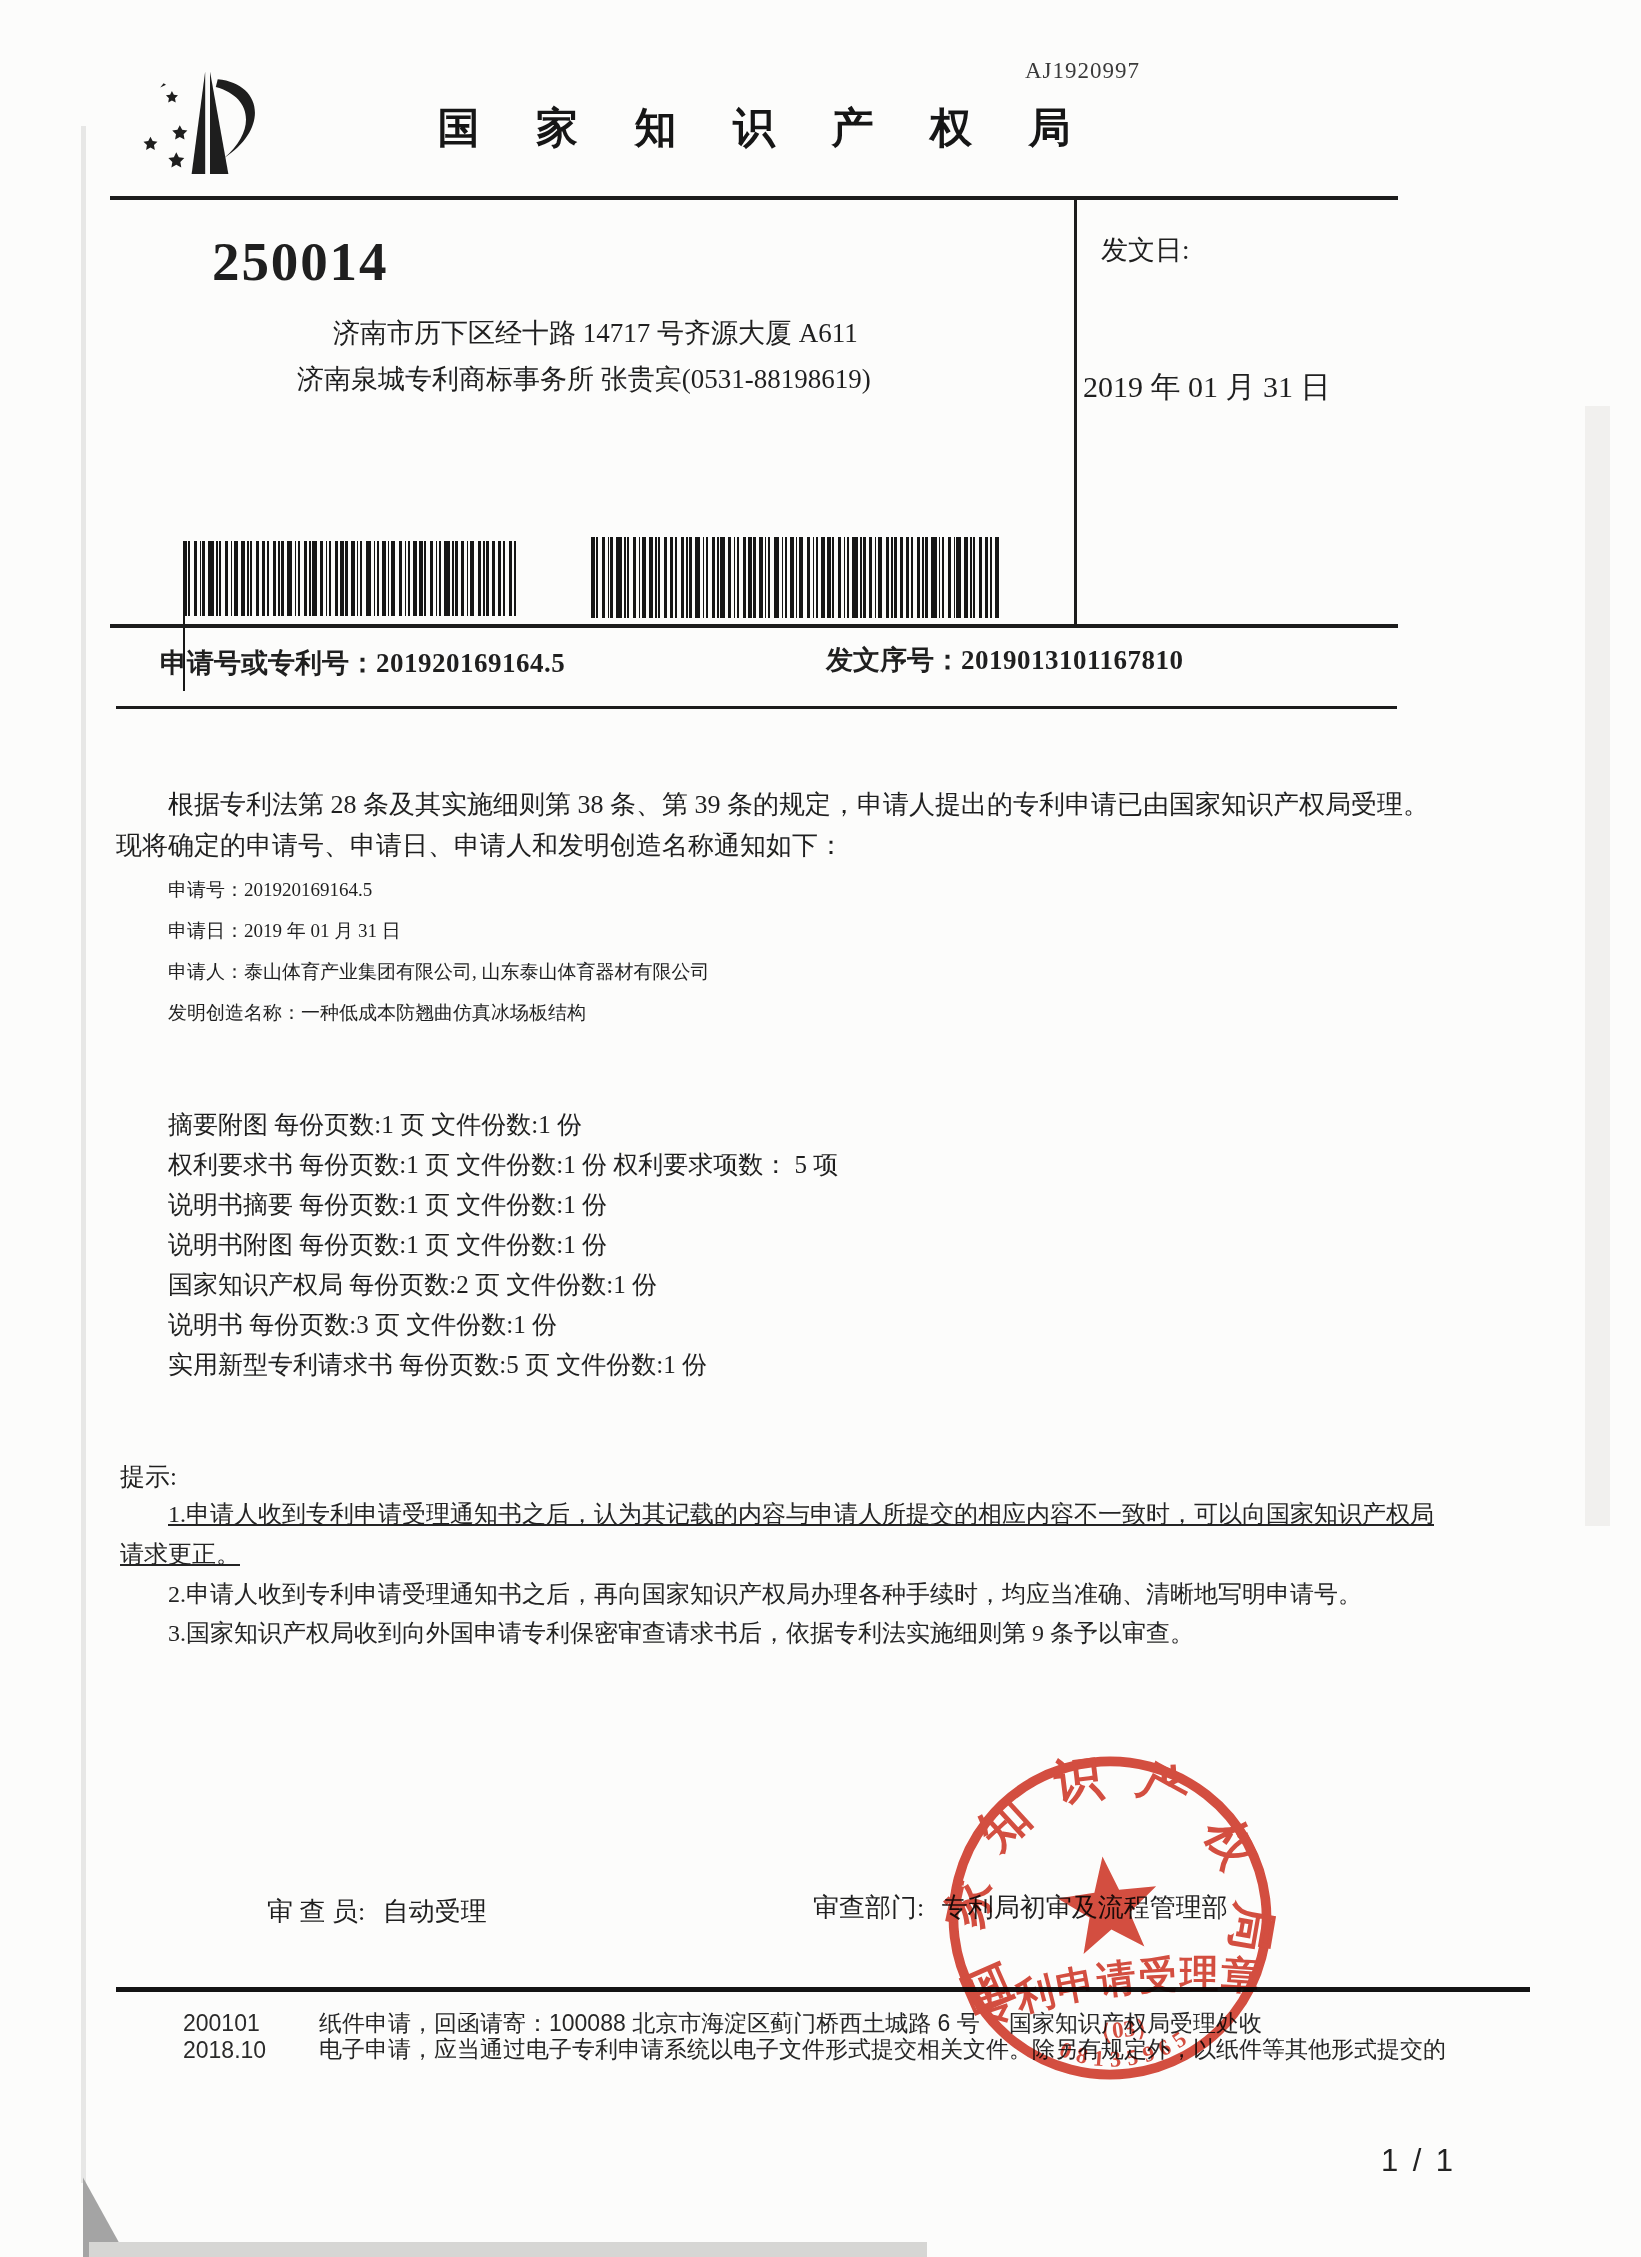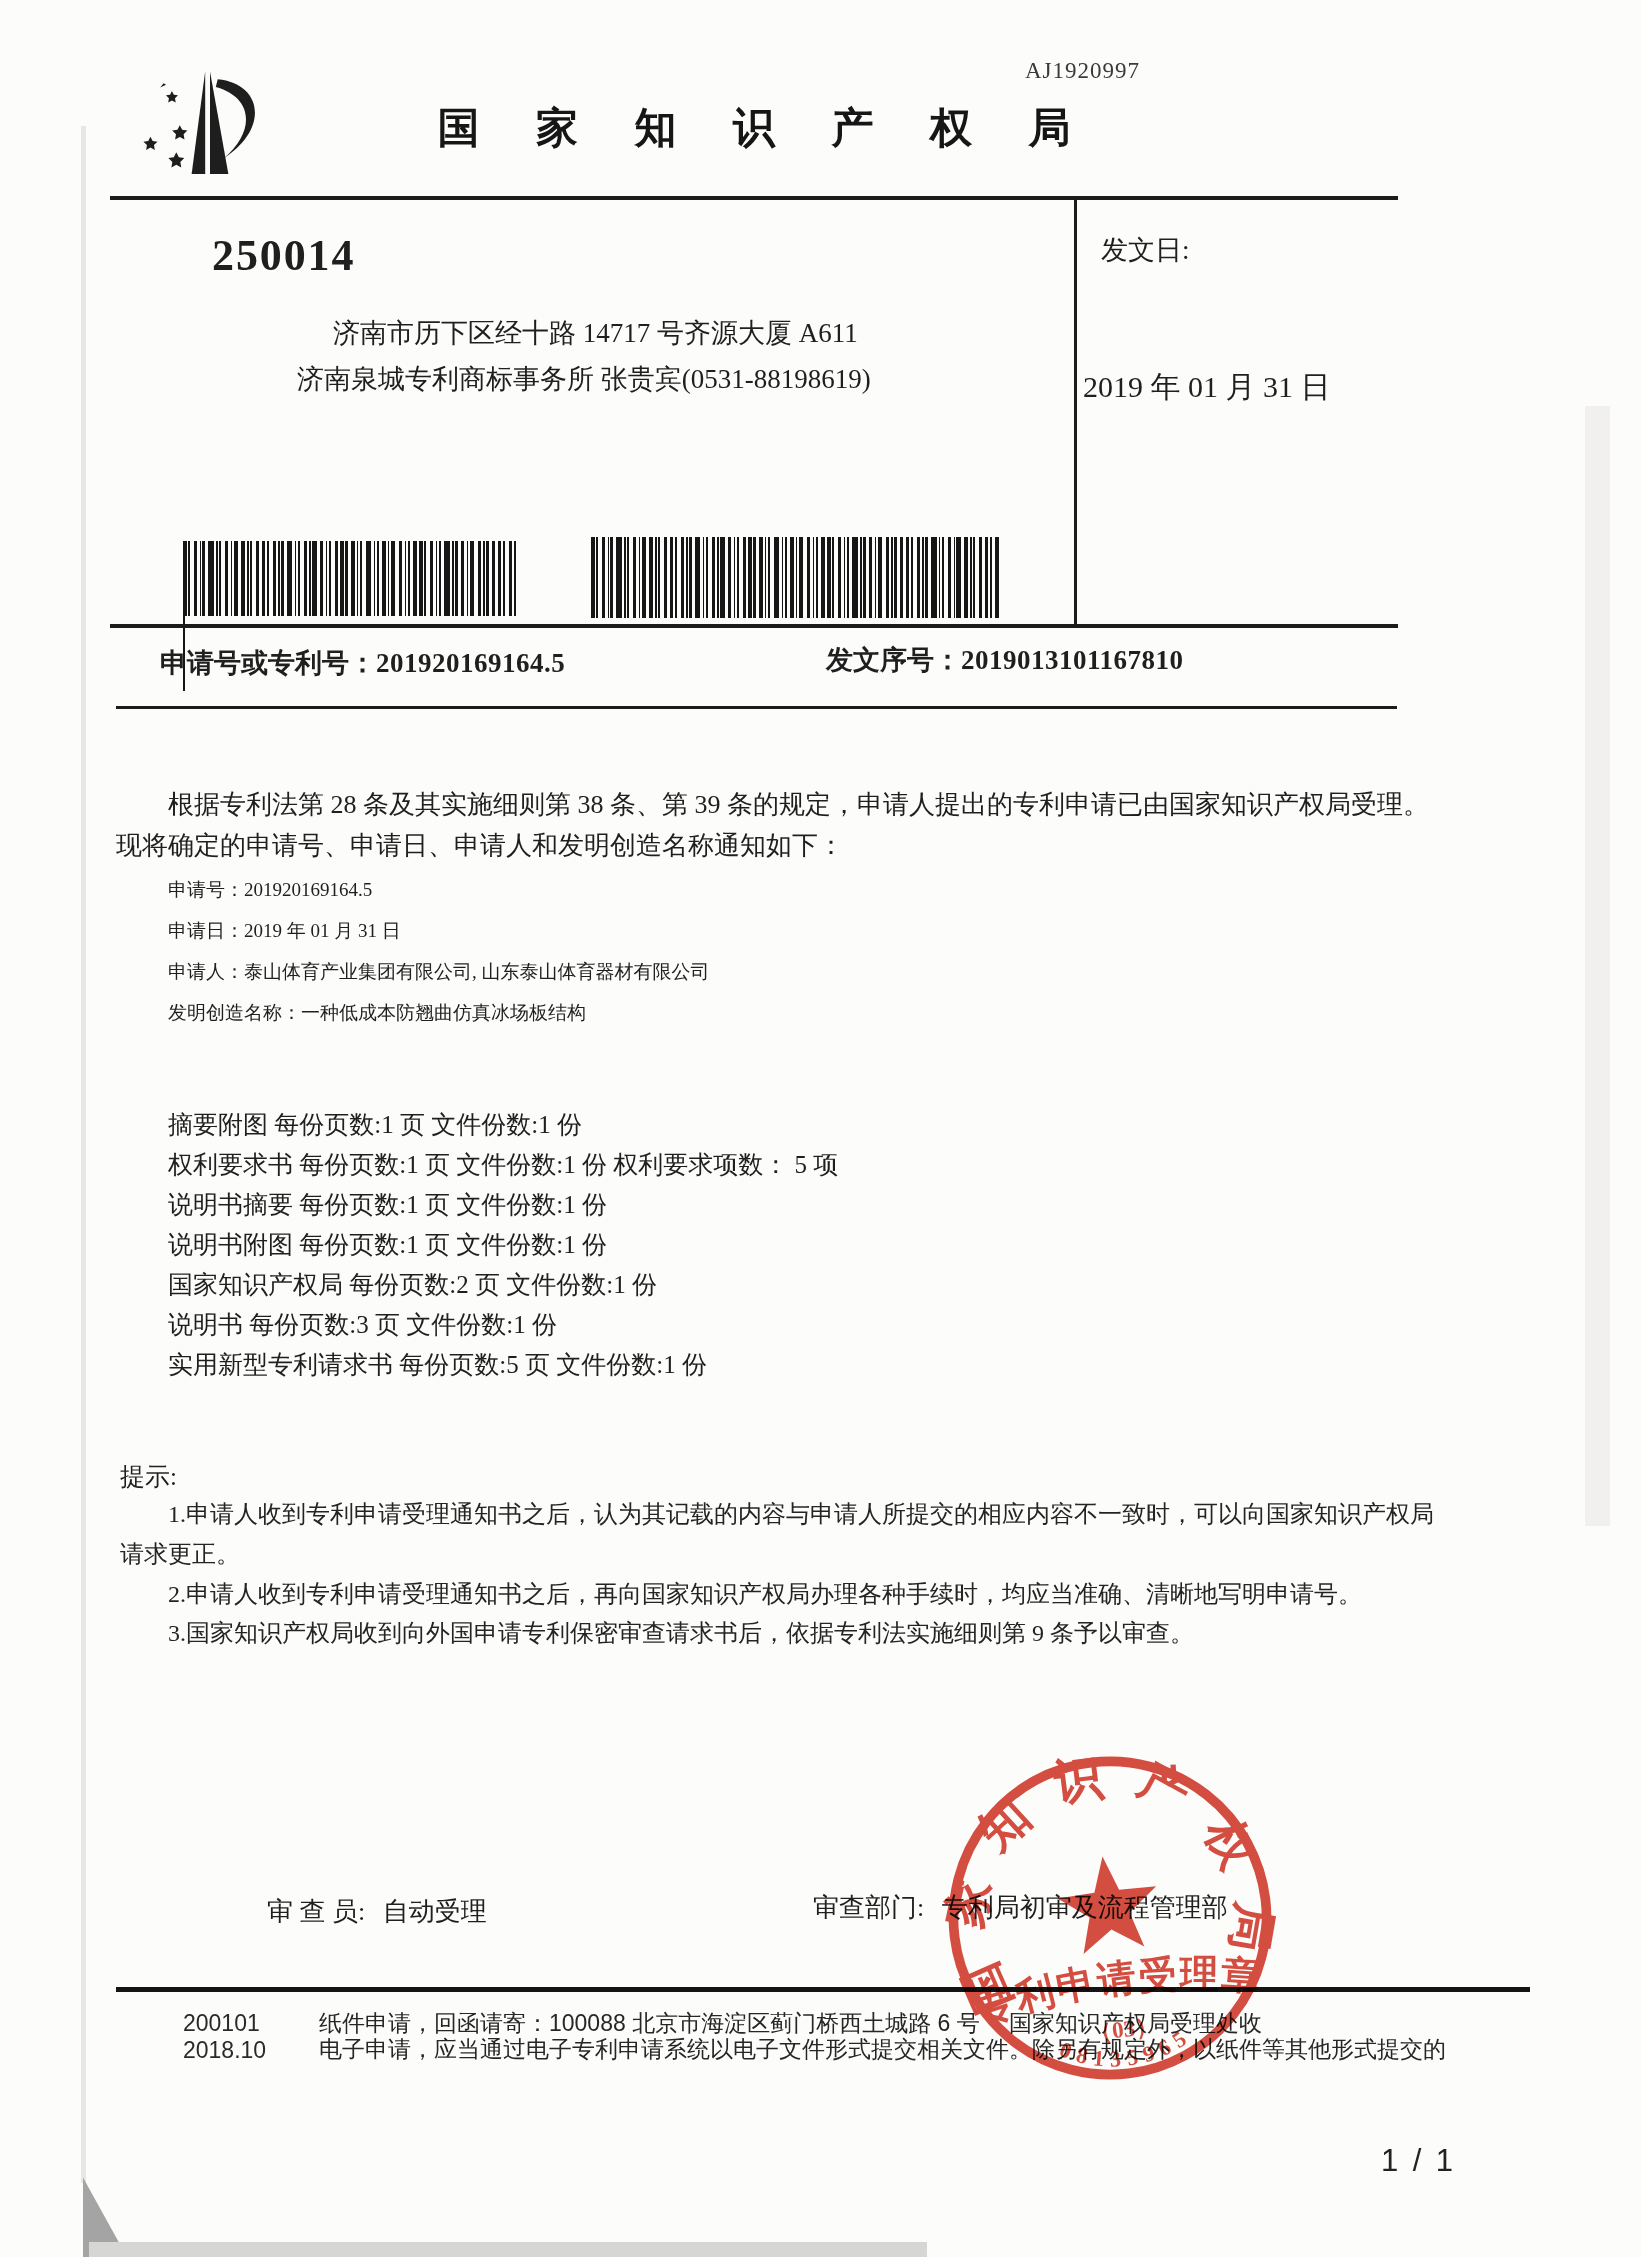--- a/index.html
+++ b/index.html
@@ -12,42 +12,42 @@
   .abs{position:absolute;}
   .rule{background:#1c1c1c;}
   
   .doc-code{left:1025px;top:58px;font-size:23px;letter-spacing:1px;color:#3a3a3a;}
   .office-title{left:111px;top:100px;width:1286px;text-align:center;
     font-size:42px;font-weight:600;letter-spacing:23px;text-indent:23px;color:#161616;}
   .hr1{left:110px;top:196px;width:1288px;height:3.9px;}
   .vdiv{left:1074px;top:198px;width:2.9px;height:428px;}
   .hr2{left:110px;top:624px;width:1288px;height:3.9px;}
   .hr3{left:116px;top:706px;width:1281px;height:2.9px;}
-  .postcode{left:212px;top:230px;font-size:44px;font-weight:bold;letter-spacing:1.9px;}
+  .postcode{left:212px;top:230px;font-size:55px;font-weight:bold;letter-spacing:1.9px;}
   .addr1{left:333px;top:315px;font-size:27px;}
   .addr2{left:297px;top:361px;font-size:27px;}
   .issue-label{left:1101px;top:232px;font-size:27px;}
   .issue-date{left:1083px;top:367px;font-size:30px;}
   .barcode{font-size:0;line-height:0;}
   .barcode i{display:inline-block;height:100%;background:#161616;vertical-align:top;}
   .bc1{left:183px;top:541px;width:340px;height:75px;}
   .bc2{left:591px;top:537px;width:413px;height:81px;}
   .nums-left{left:140px;top:645px;font-size:27px;margin-left:20px;}
   .nums-right{left:826px;top:642px;font-size:27px;}
   .num-label{font-weight:600;}
   .num-value{font-weight:bold;letter-spacing:0.5px;}
   .doc-title{left:111px;top:720px;width:1286px;text-align:center;
     font-size:36px;font-weight:bold;letter-spacing:13.5px;text-indent:13.5px;color:#161616;}
   .intro{left:116px;top:784px;width:1327px;font-size:26px;line-height:41px;text-indent:2em;}
   .fields{left:168px;top:869px;font-size:19px;line-height:41px;}
   .confirm{left:168px;top:1068px;font-size:26px;}
   .doclist{left:168px;top:1105px;font-size:25px;line-height:40px;}
   .notes-h{left:120px;top:1460px;font-size:25px;}
   .note{left:120px;width:1327px;font-size:24px;line-height:40px;text-indent:2em;color:#242424;}
-  .n1{top:1494px;}.n2{top:1574px;}.n3{top:1613px;}
+  .n1{top:1494px;text-decoration:underline;}.n2{top:1574px;}.n3{top:1613px;}
   .examiner{left:267px;top:1894px;font-size:26px;}
   .dept{left:813px;top:1890px;font-size:26px;}
   .gap{display:inline-block;width:17.4px;}
   
   .seal{left:938px;top:1746px;width:344px;height:344px;
     mix-blend-mode:multiply;opacity:.9;transform:rotate(-7deg);}
   .seal text{font-family:"Liberation Serif","DejaVu Serif",serif;font-weight:bold;}
   
   .hr-footer{left:116px;top:1987px;width:1414px;height:4.8px;background:#141414;}
   .form-meta{left:183px;top:2010px;font-size:23px;line-height:27px;

